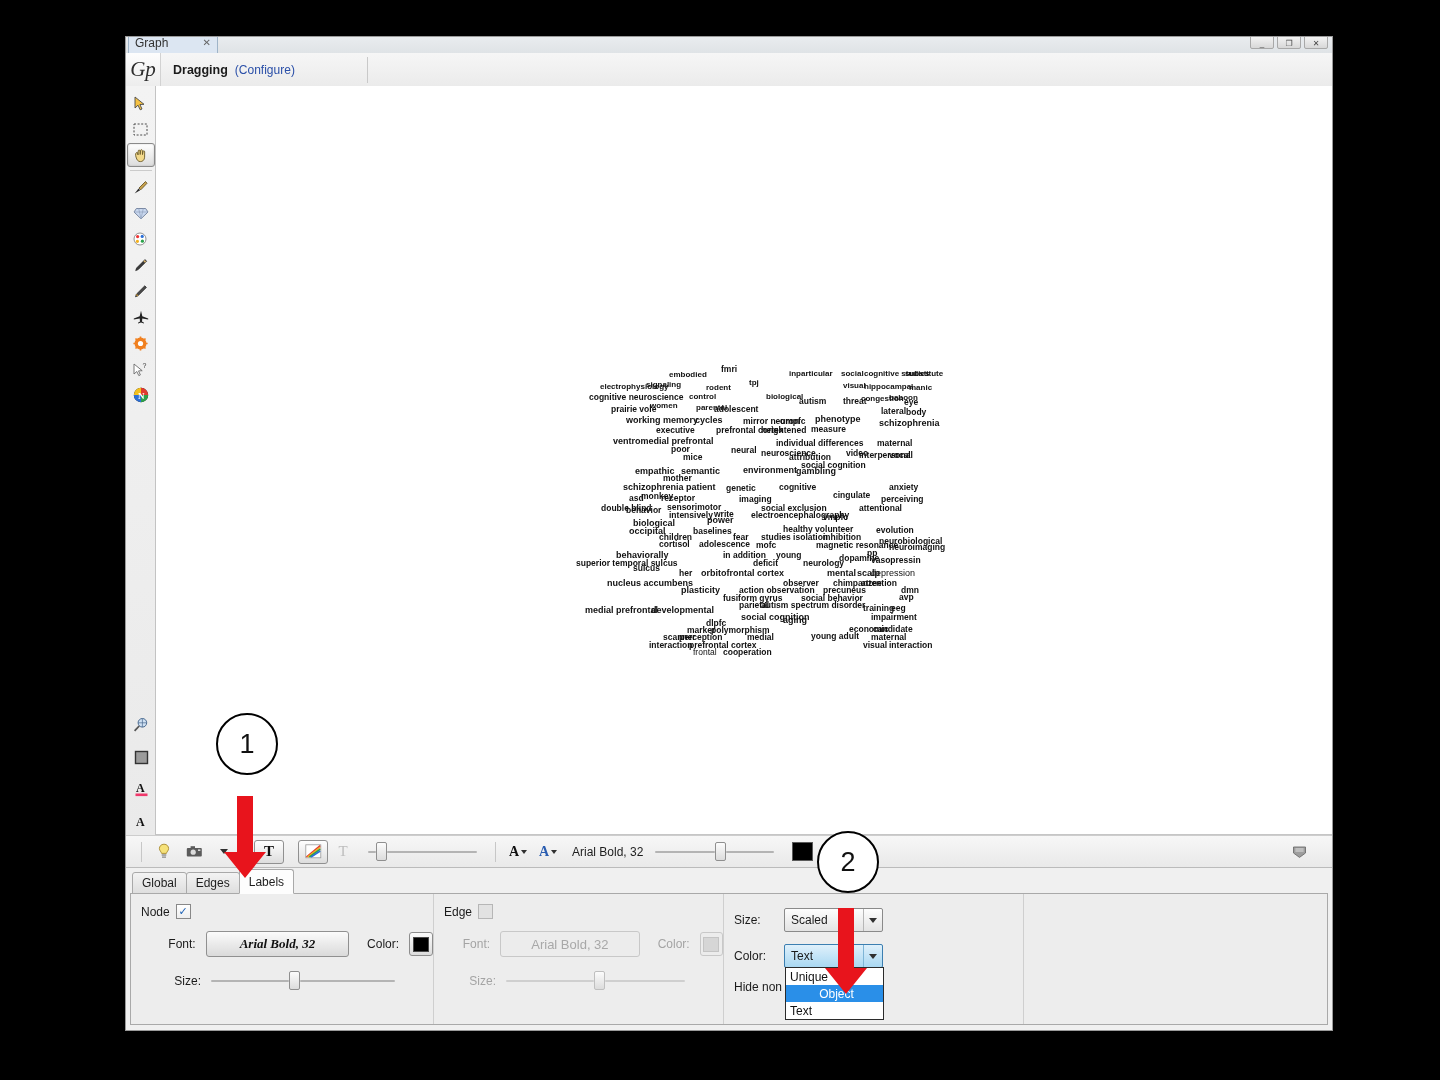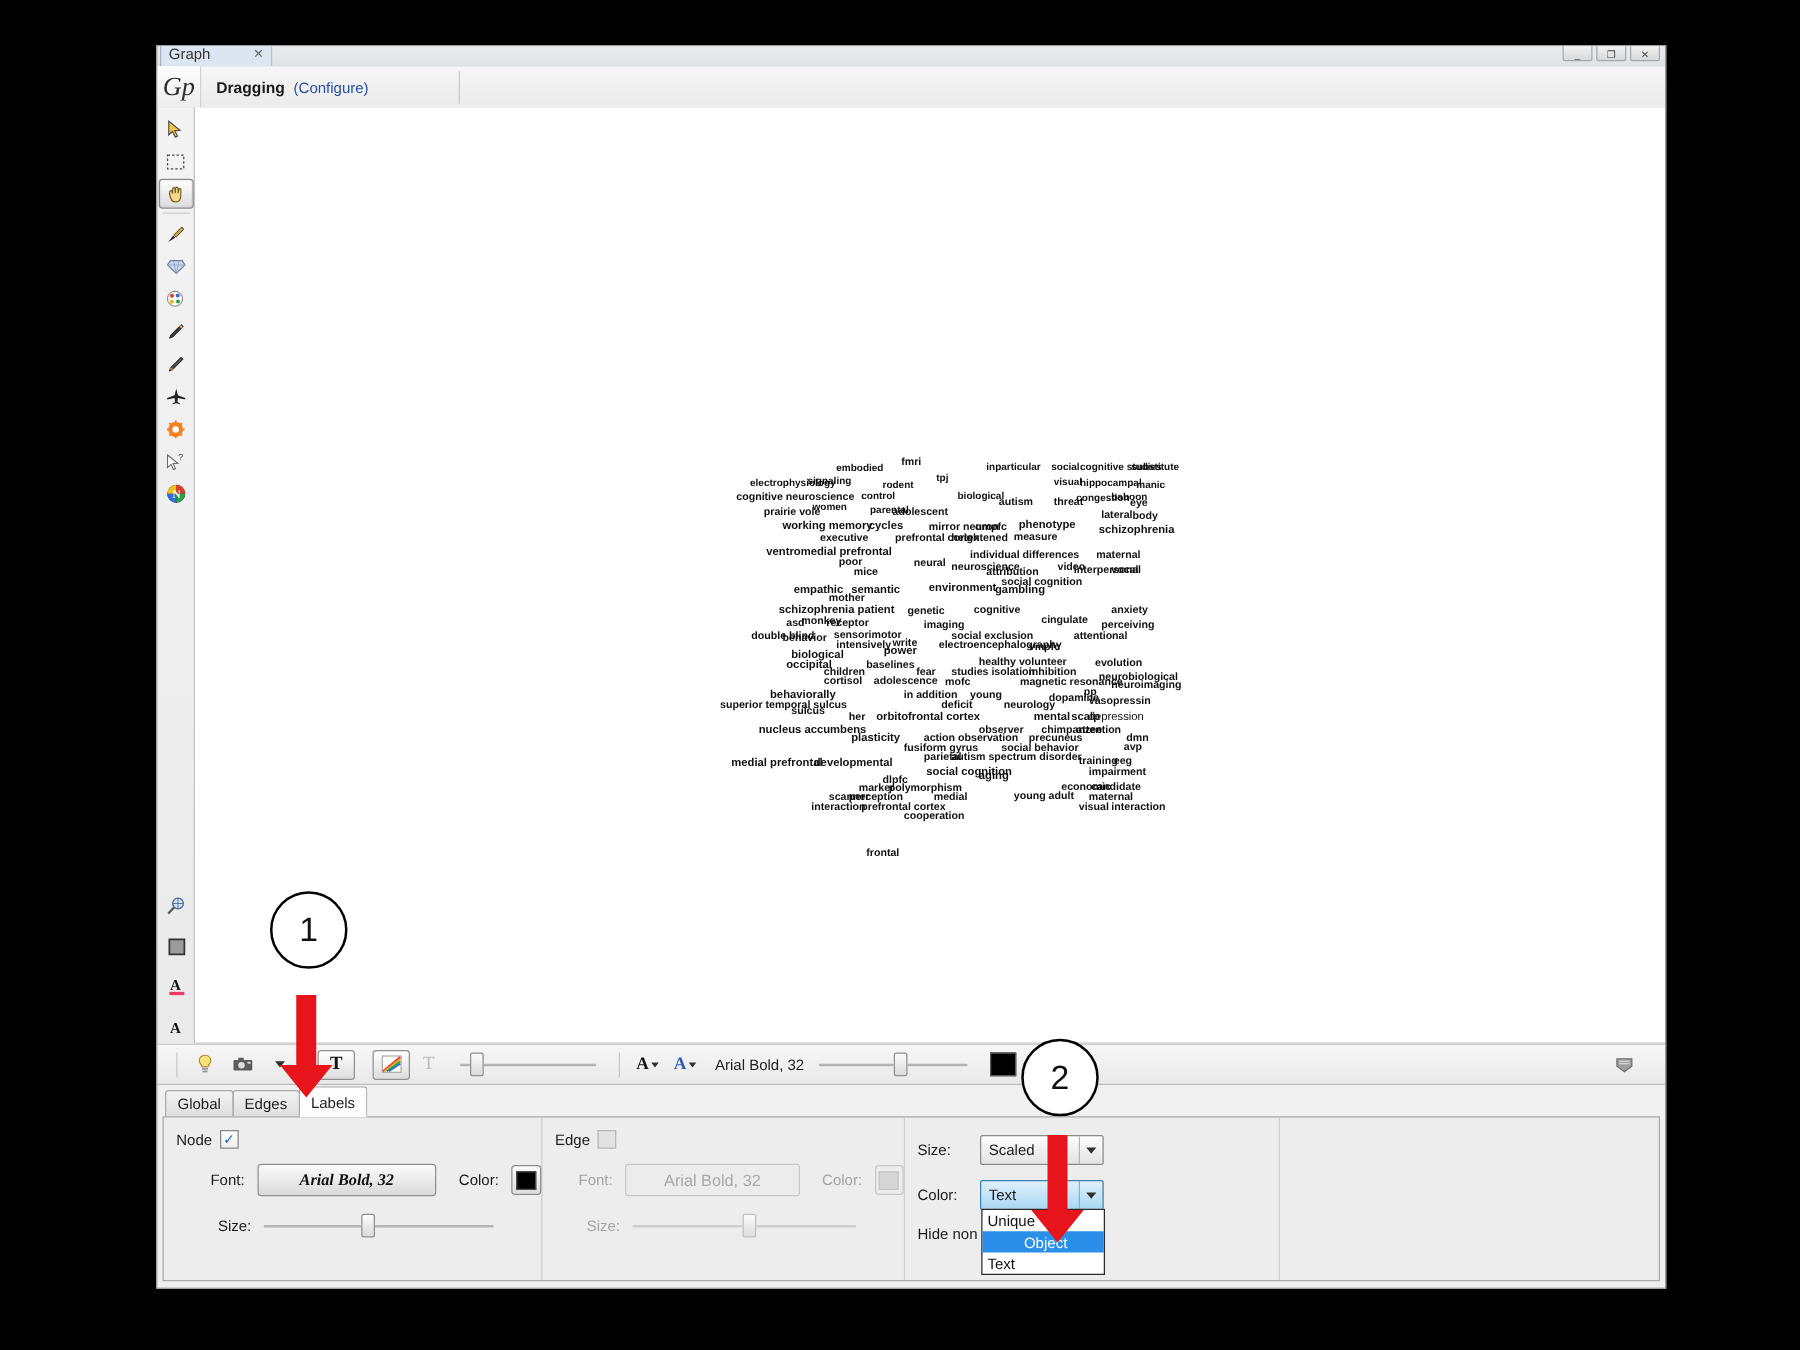--- a/index.html
+++ b/index.html
@@ -521,21 +521,21 @@
         <span class="cw" style="left: 717px; top: 539px; font-size: 8.5px; font-weight: 600;">candidate</span>
         <span class="cw" style="left: 507px; top: 547px; font-size: 8.5px; font-weight: 600;">scanner</span>
         <span class="cw" style="left: 523px; top: 547px; font-size: 8.5px; font-weight: 600;">perception</span>
         <span class="cw" style="left: 591px; top: 547px; font-size: 8.5px; font-weight: 600;">medial</span>
         <span class="cw" style="left: 655px; top: 546px; font-size: 8.5px; font-weight: 600;">young adult</span>
         <span class="cw" style="left: 715px; top: 547px; font-size: 8.5px; font-weight: 600;">maternal</span>
         <span class="cw" style="left: 493px; top: 555px; font-size: 8.5px; font-weight: 600;">interaction</span>
         <span class="cw" style="left: 533px; top: 555px; font-size: 8.5px; font-weight: 600;">prefrontal cortex</span>
         <span class="cw" style="left: 707px; top: 555px; font-size: 8.5px; font-weight: 600;">visual</span>
         <span class="cw" style="left: 733px; top: 555px; font-size: 8.5px; font-weight: 600;">interaction</span>
-        <span class="cw" style="left: 537px; top: 592px; font-size: 8.5px; font-weight: 700;">frontal</span>
+        <span class="cw" style="left: 537px; top: 562px; font-size: 8.5px; font-weight: 400;">frontal</span>
         <span class="cw" style="left: 567px; top: 562px; font-size: 8.5px; font-weight: 600;">cooperation</span>
       </div>
   </div>
 
   <div class="btoolbar">
     <div class="bt-sep"></div>
     <div class="bt-btn">
       <svg width="14" height="17" viewBox="0 0 14 17">
           <path d="M7 1.2 C4 1.2 2.4 3.4 2.4 5.6 C2.4 7.6 4.2 8.6 4.6 10.4 L9.4 10.4 C9.8 8.6 11.6 7.6 11.6 5.6 C11.6 3.4 10 1.2 7 1.2 Z" fill="#f6e27a" stroke="#a88a2c" stroke-width="0.9"></path>
           <rect x="4.7" y="11.2" width="4.6" height="1.6" fill="#999"></rect>

